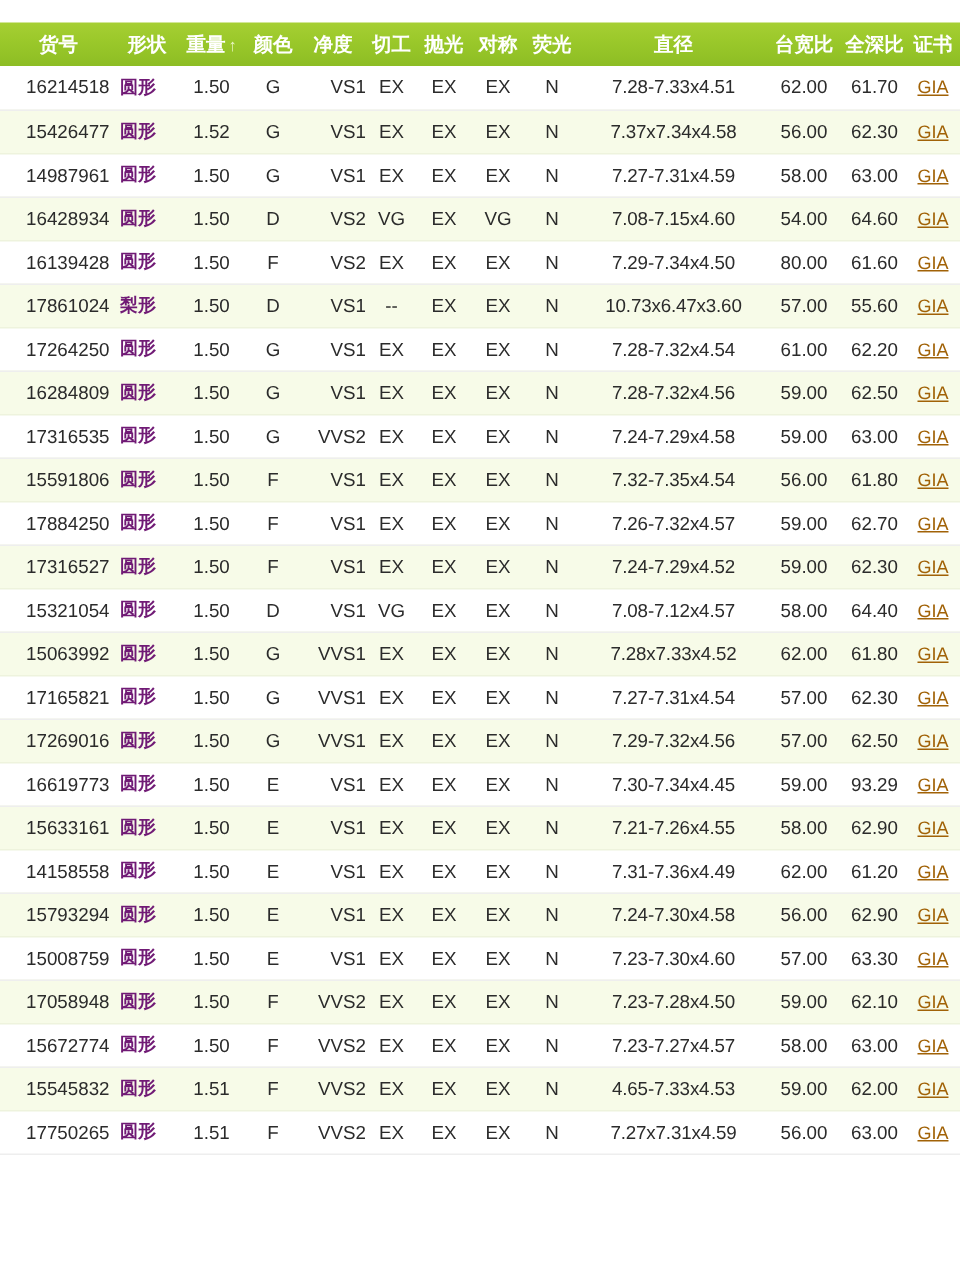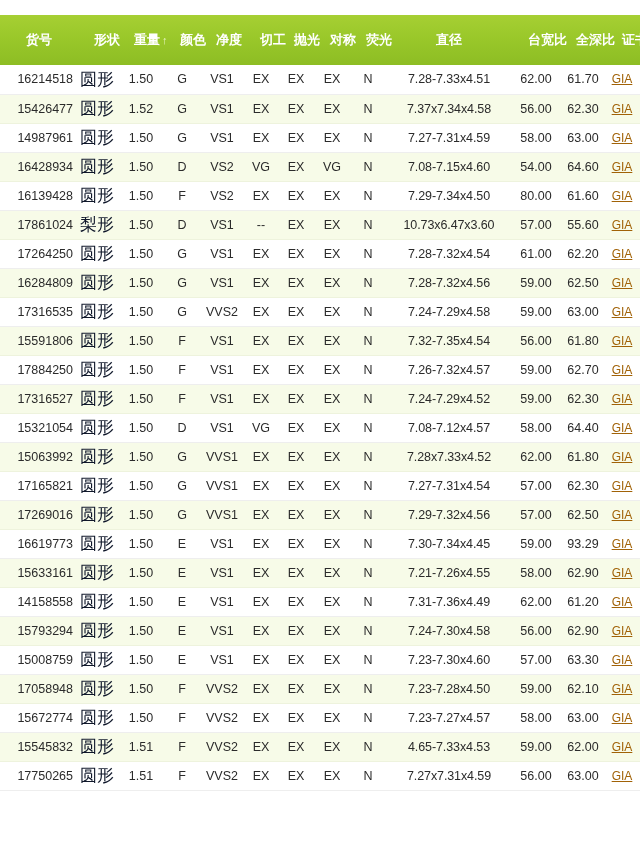--- a/index.html
+++ b/index.html
@@ -32,21 +32,21 @@
   }
   thead tr.header-row {
     height: 29px;
     background: linear-gradient(to bottom, #a6cf33 0%, #9ac82a 45%, #8dbd24 100%);
   }
   thead th {
     color: #ffffff;
     font-weight: bold;
     font-size: 13px;
     text-align: center;
-    padding: 16px;
+    padding: 3px;
     white-space: nowrap;
     letter-spacing: 0px;
     border: none;
     margin-top: 15px;
   }
   thead th .sort-arrow {
     font-size: 11px;
     font-weight: normal;
     margin-left: 2px;
     color: #e9f5c4;
@@ -66,34 +66,35 @@
     vertical-align: middle;
   }
   tbody tr.odd td { border-bottom: 1px solid #eeeeee; }
   tbody tr.even td { border-bottom: 1px solid #eef3dd; }
 
   
   .c-sku     { width: 78px;  text-align: right;  padding-right: 5px !important; padding-left: 12px; }
   .c-shape   { width: 40px;  text-align: left;   padding-left: 2px !important; }
   .c-weight  { width: 46px; }
   .c-color   { width: 36px; }
-  .c-clarity { width: 44px; }
+  .c-clarity { width: 44px; text-align: right; }
   .c-cut     { width: 34px; }
   .c-polish  { width: 36px; }
   .c-sym     { width: 36px; }
   .c-fluo    { width: 36px; }
   .c-diam    { width: 126px; }
   .c-table   { width: 48px; }
   .c-depth   { width: 46px; }
   .c-cert    { width: 32px; }
   .c-price   { width: 68px; }
 
   .shape-text {
-    color: #0f172a;
-    font-size: 17px;
+    color: #701a75;
+    font-size: 12px;
+    font-weight: bold;
   }
   .cert-link {
     color: #a16207;
     text-decoration: underline;
     font-size: 12px;
     cursor: pointer;
   }
   .dim-text { letter-spacing: -0.1px; }
 </style>
 </head>

